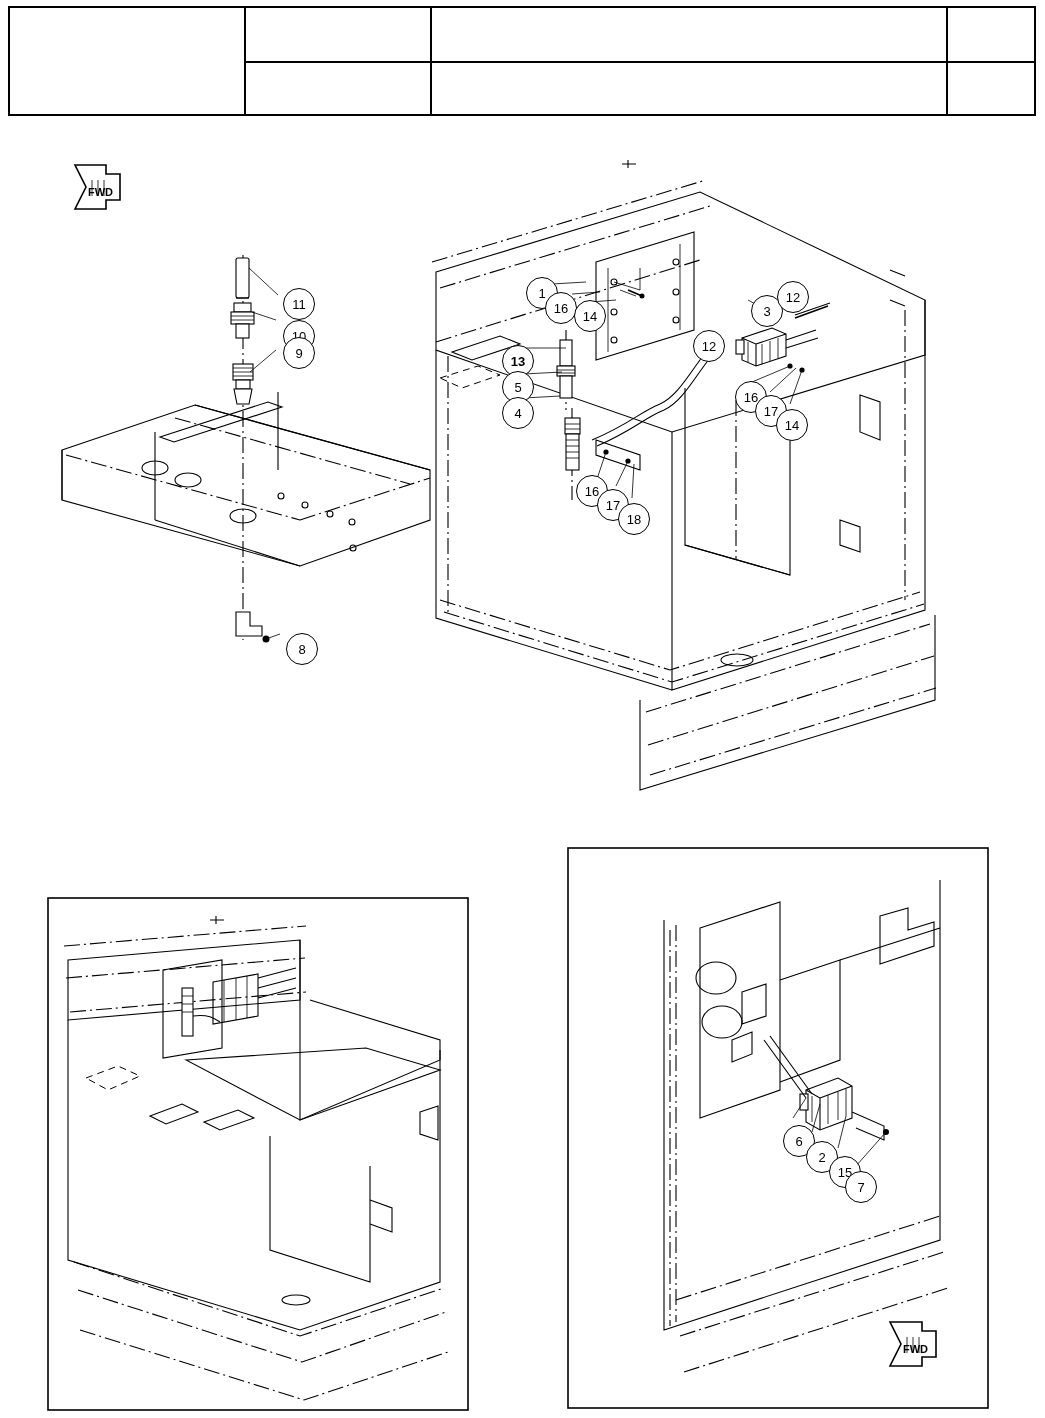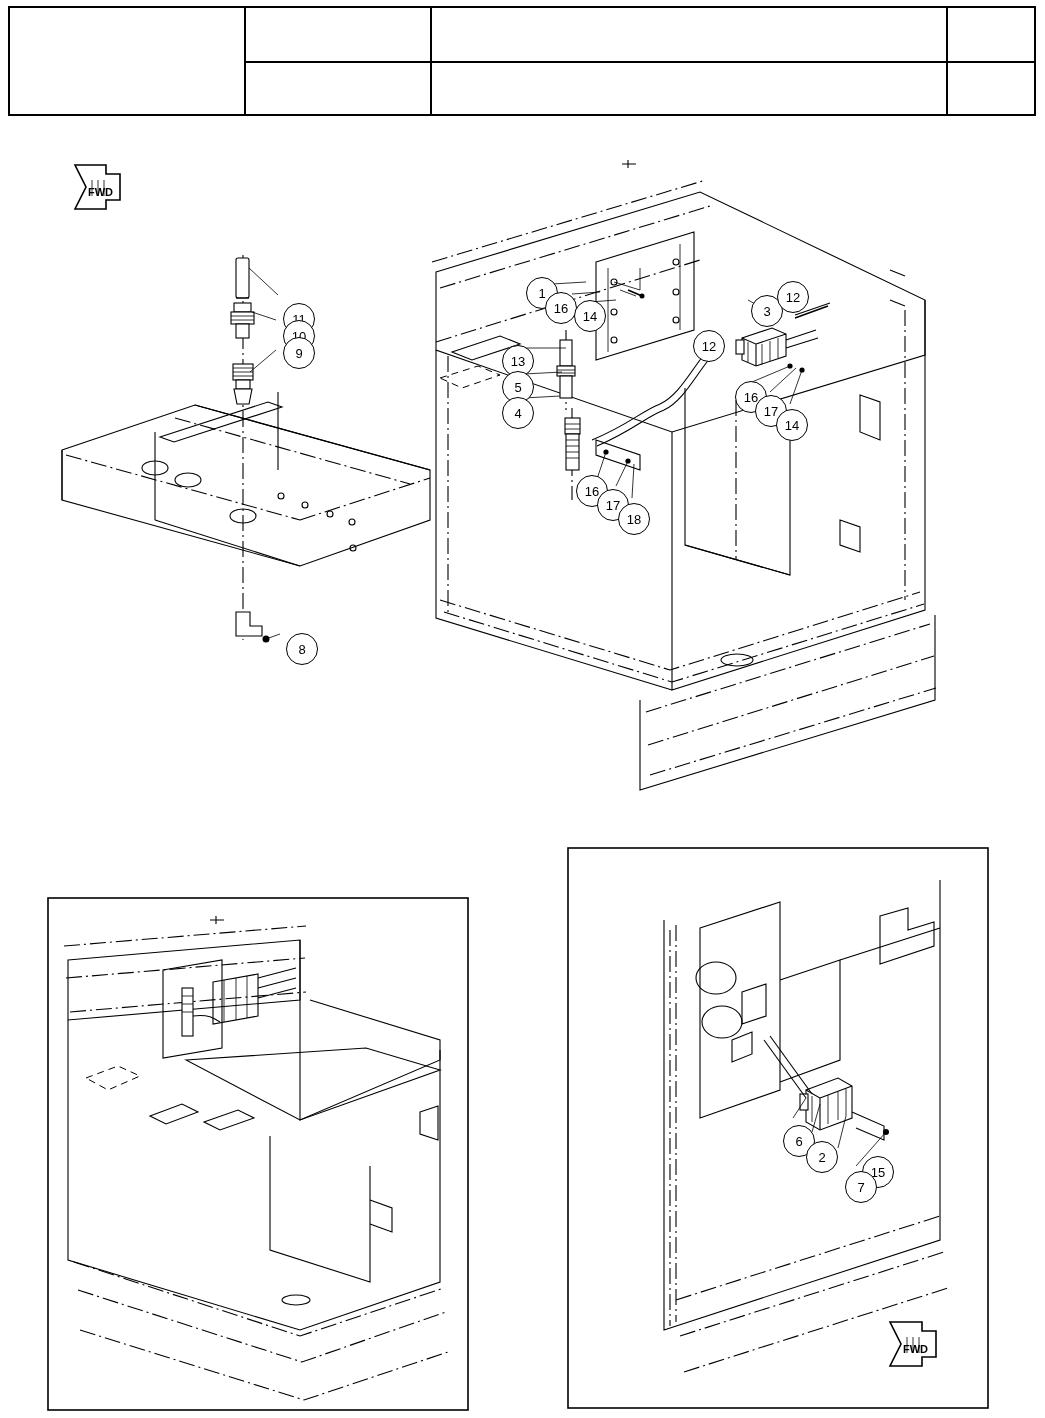--- a/index.html
+++ b/index.html
@@ -249,21 +249,21 @@
       <path class="thin" d="M886,1132 L856,1166"></path>
 
       <g>
         <path class="ln2" d="M890,1322 L922,1322 L922,1331 L936,1331 L936,1357 L922,1357 L922,1366 L890,1366 L901,1344 Z" fill="#fff"></path>
         <path class="thin" d="M907,1337 L907,1353 M913,1337 L913,1353 M919,1337 L919,1353"></path>
         <text x="903" y="1353" font-family="Liberation Sans, sans-serif" font-size="11" font-weight="bold">FWD</text>
       </g>
     </g>
   </svg>
 
-  <div class="balloon" style="left:283px;top:303px;align-items:center;">
+  <div class="balloon" style="left:283px;top:288px;align-items:center;">
       <span>11</span>
     </div>
   <div class="balloon" style="left:283px;top:320px;">
       <span>10</span>
     </div>
   <div class="balloon" style="left:283px;top:337px;">
       <span>9</span>
     </div>
   <div class="balloon" style="left:286px;top:633px;">
       <span>8</span>
@@ -272,21 +272,21 @@
   <div class="balloon" style="left:526px;top:277px;">
       <span>1</span>
     </div>
   <div class="balloon" style="left:545px;top:292px;">
       <span>16</span>
     </div>
   <div class="balloon" style="left:574px;top:300px;">
       <span>14</span>
     </div>
 
-  <div class="balloon" style="left:502px;top:345px;">
+  <div class="balloon" style="left:502px;top:345px;font-weight:bold;">
       <span>13</span>
     </div>
   <div class="balloon" style="left:502px;top:371px;">
       <span>5</span>
     </div>
   <div class="balloon" style="left:502px;top:397px;">
       <span>4</span>
     </div>
 
   <div class="balloon" style="left:693px;top:330px;">
@@ -318,20 +318,20 @@
   <div class="balloon" style="left:618px;top:503px;text-align:center;">
       <span>18</span>
     </div>
 
   <div class="balloon" style="left:783px;top:1125px;">
       <span>6</span>
     </div>
   <div class="balloon" style="left:806px;top:1141px;">
       <span>2</span>
     </div>
-  <div class="balloon" style="left:862px;top:1156px;">
+  <div class="balloon" style="left:829px;top:1156px;">
       <span>15</span>
     </div>
   <div class="balloon" style="left:845px;top:1171px;">
       <span>7</span>
     </div>
 
 </div>
 
 </body></html>

